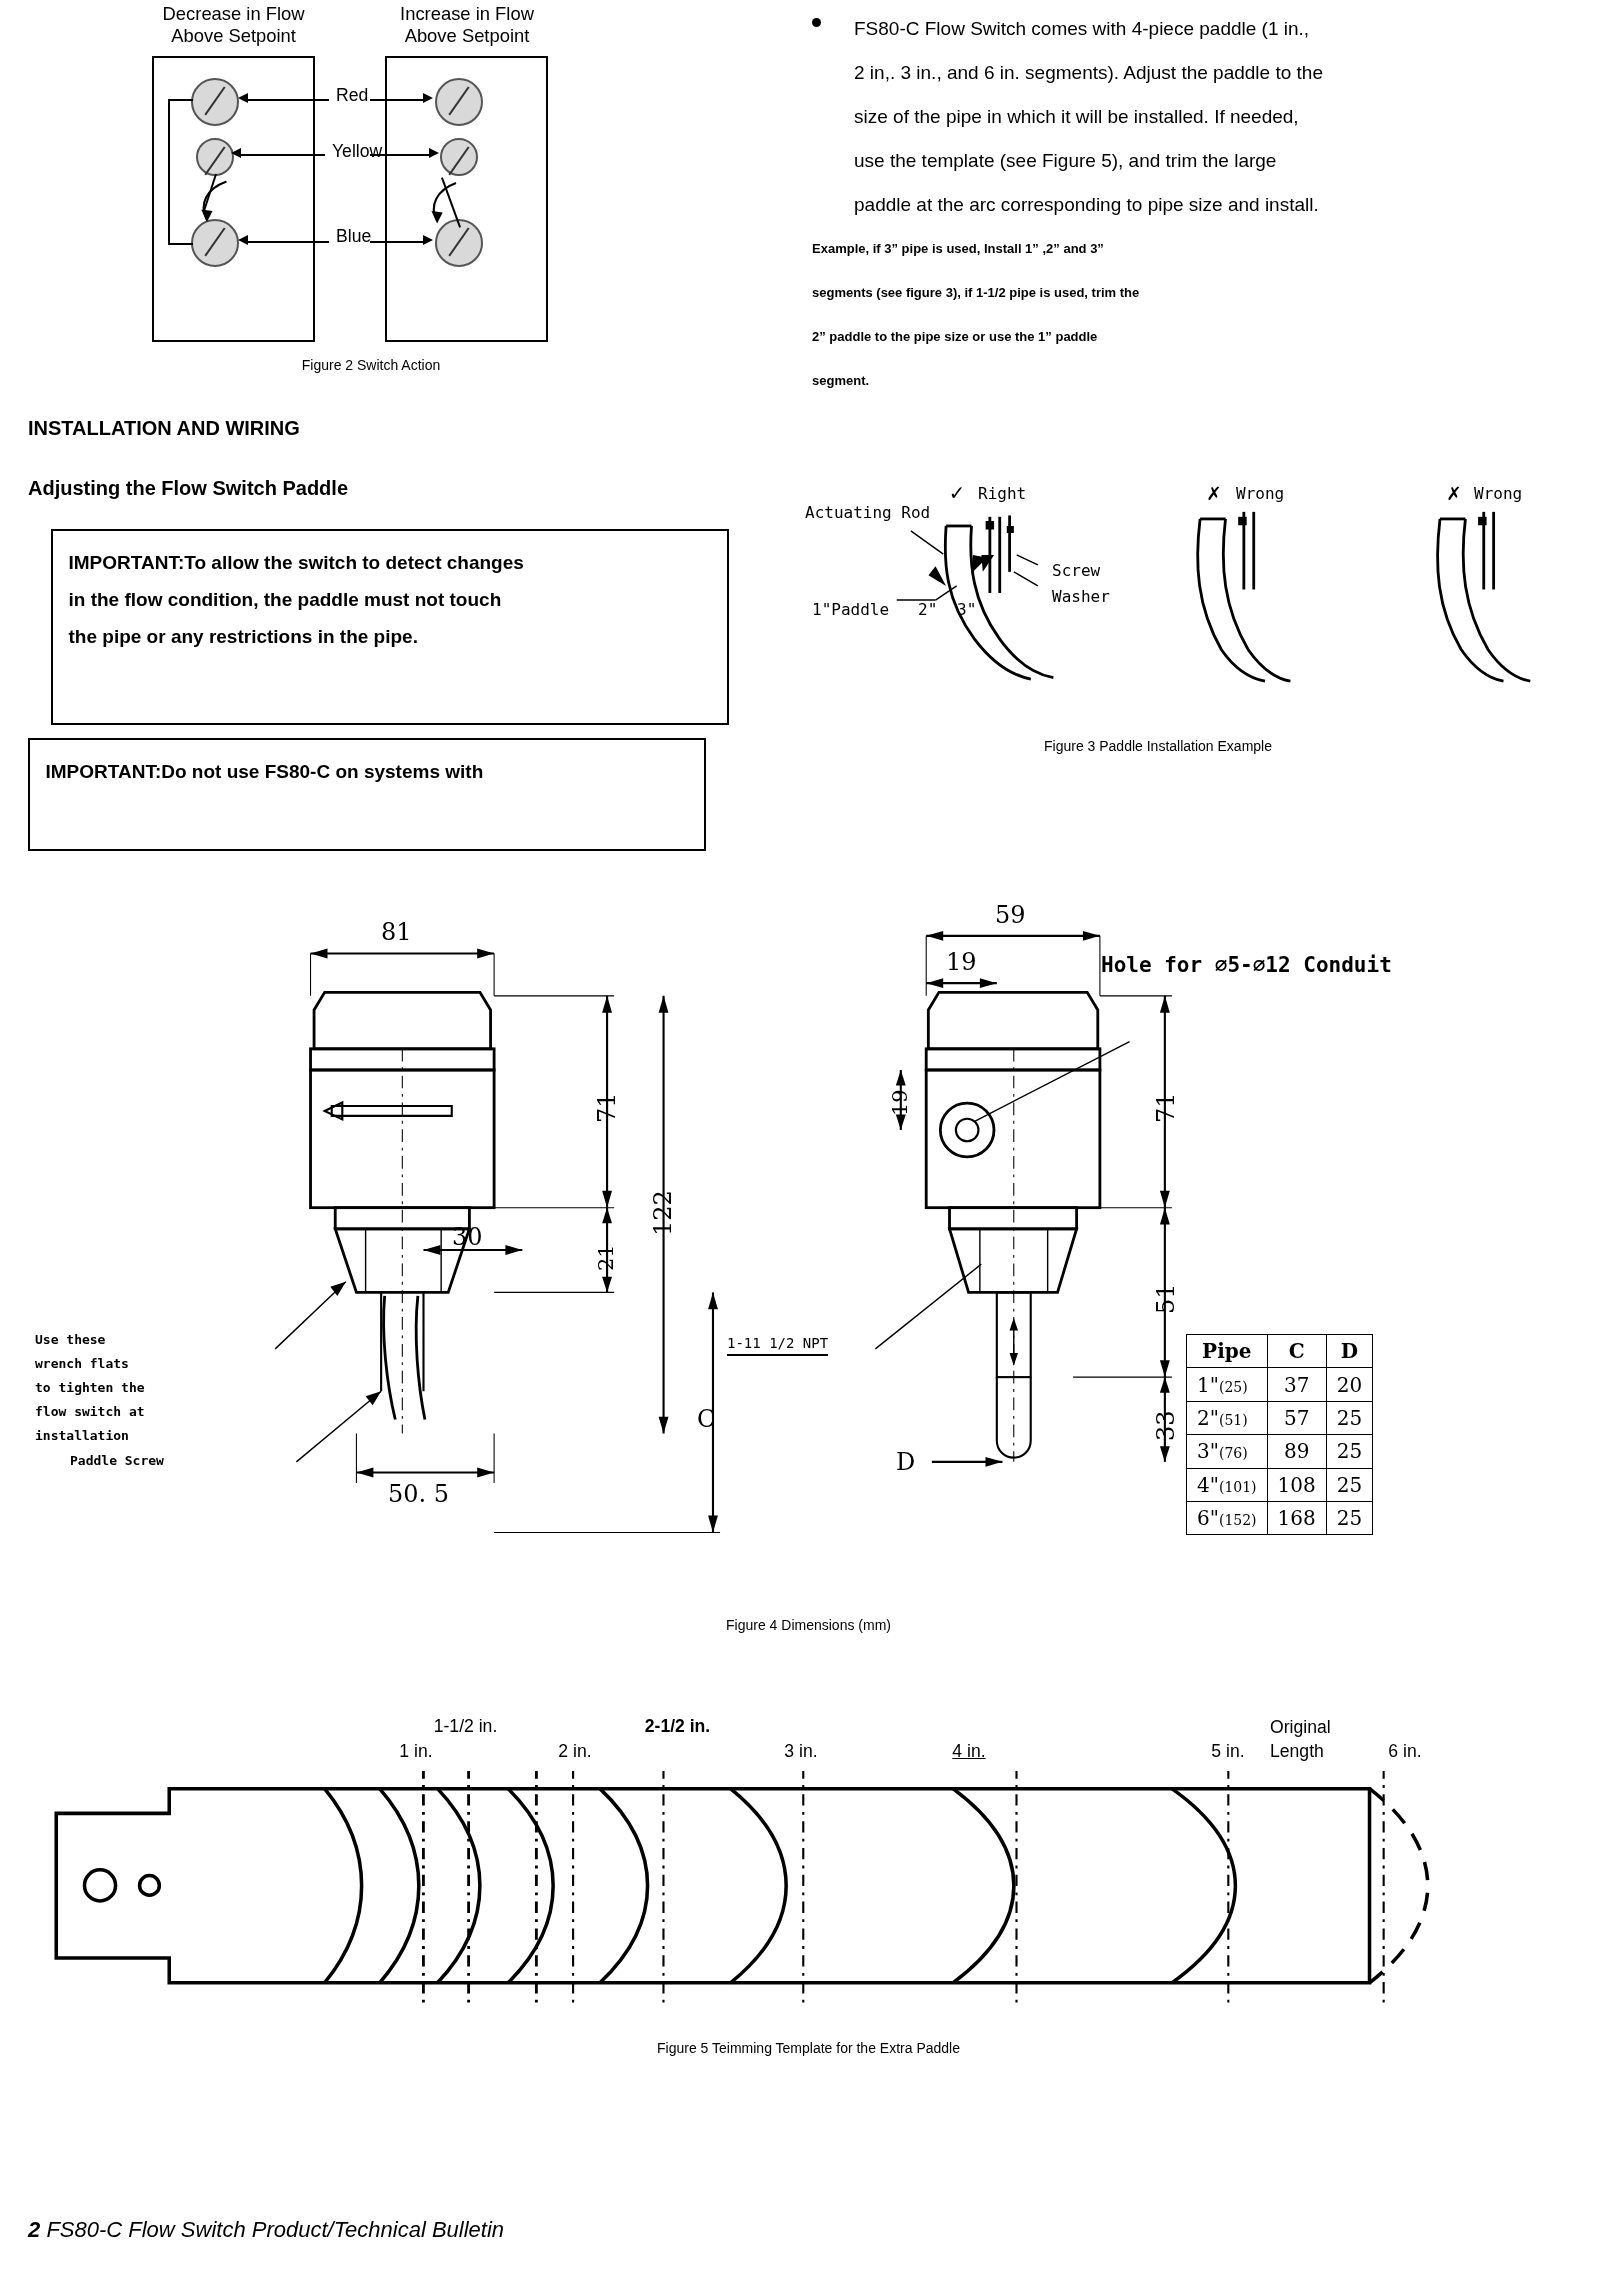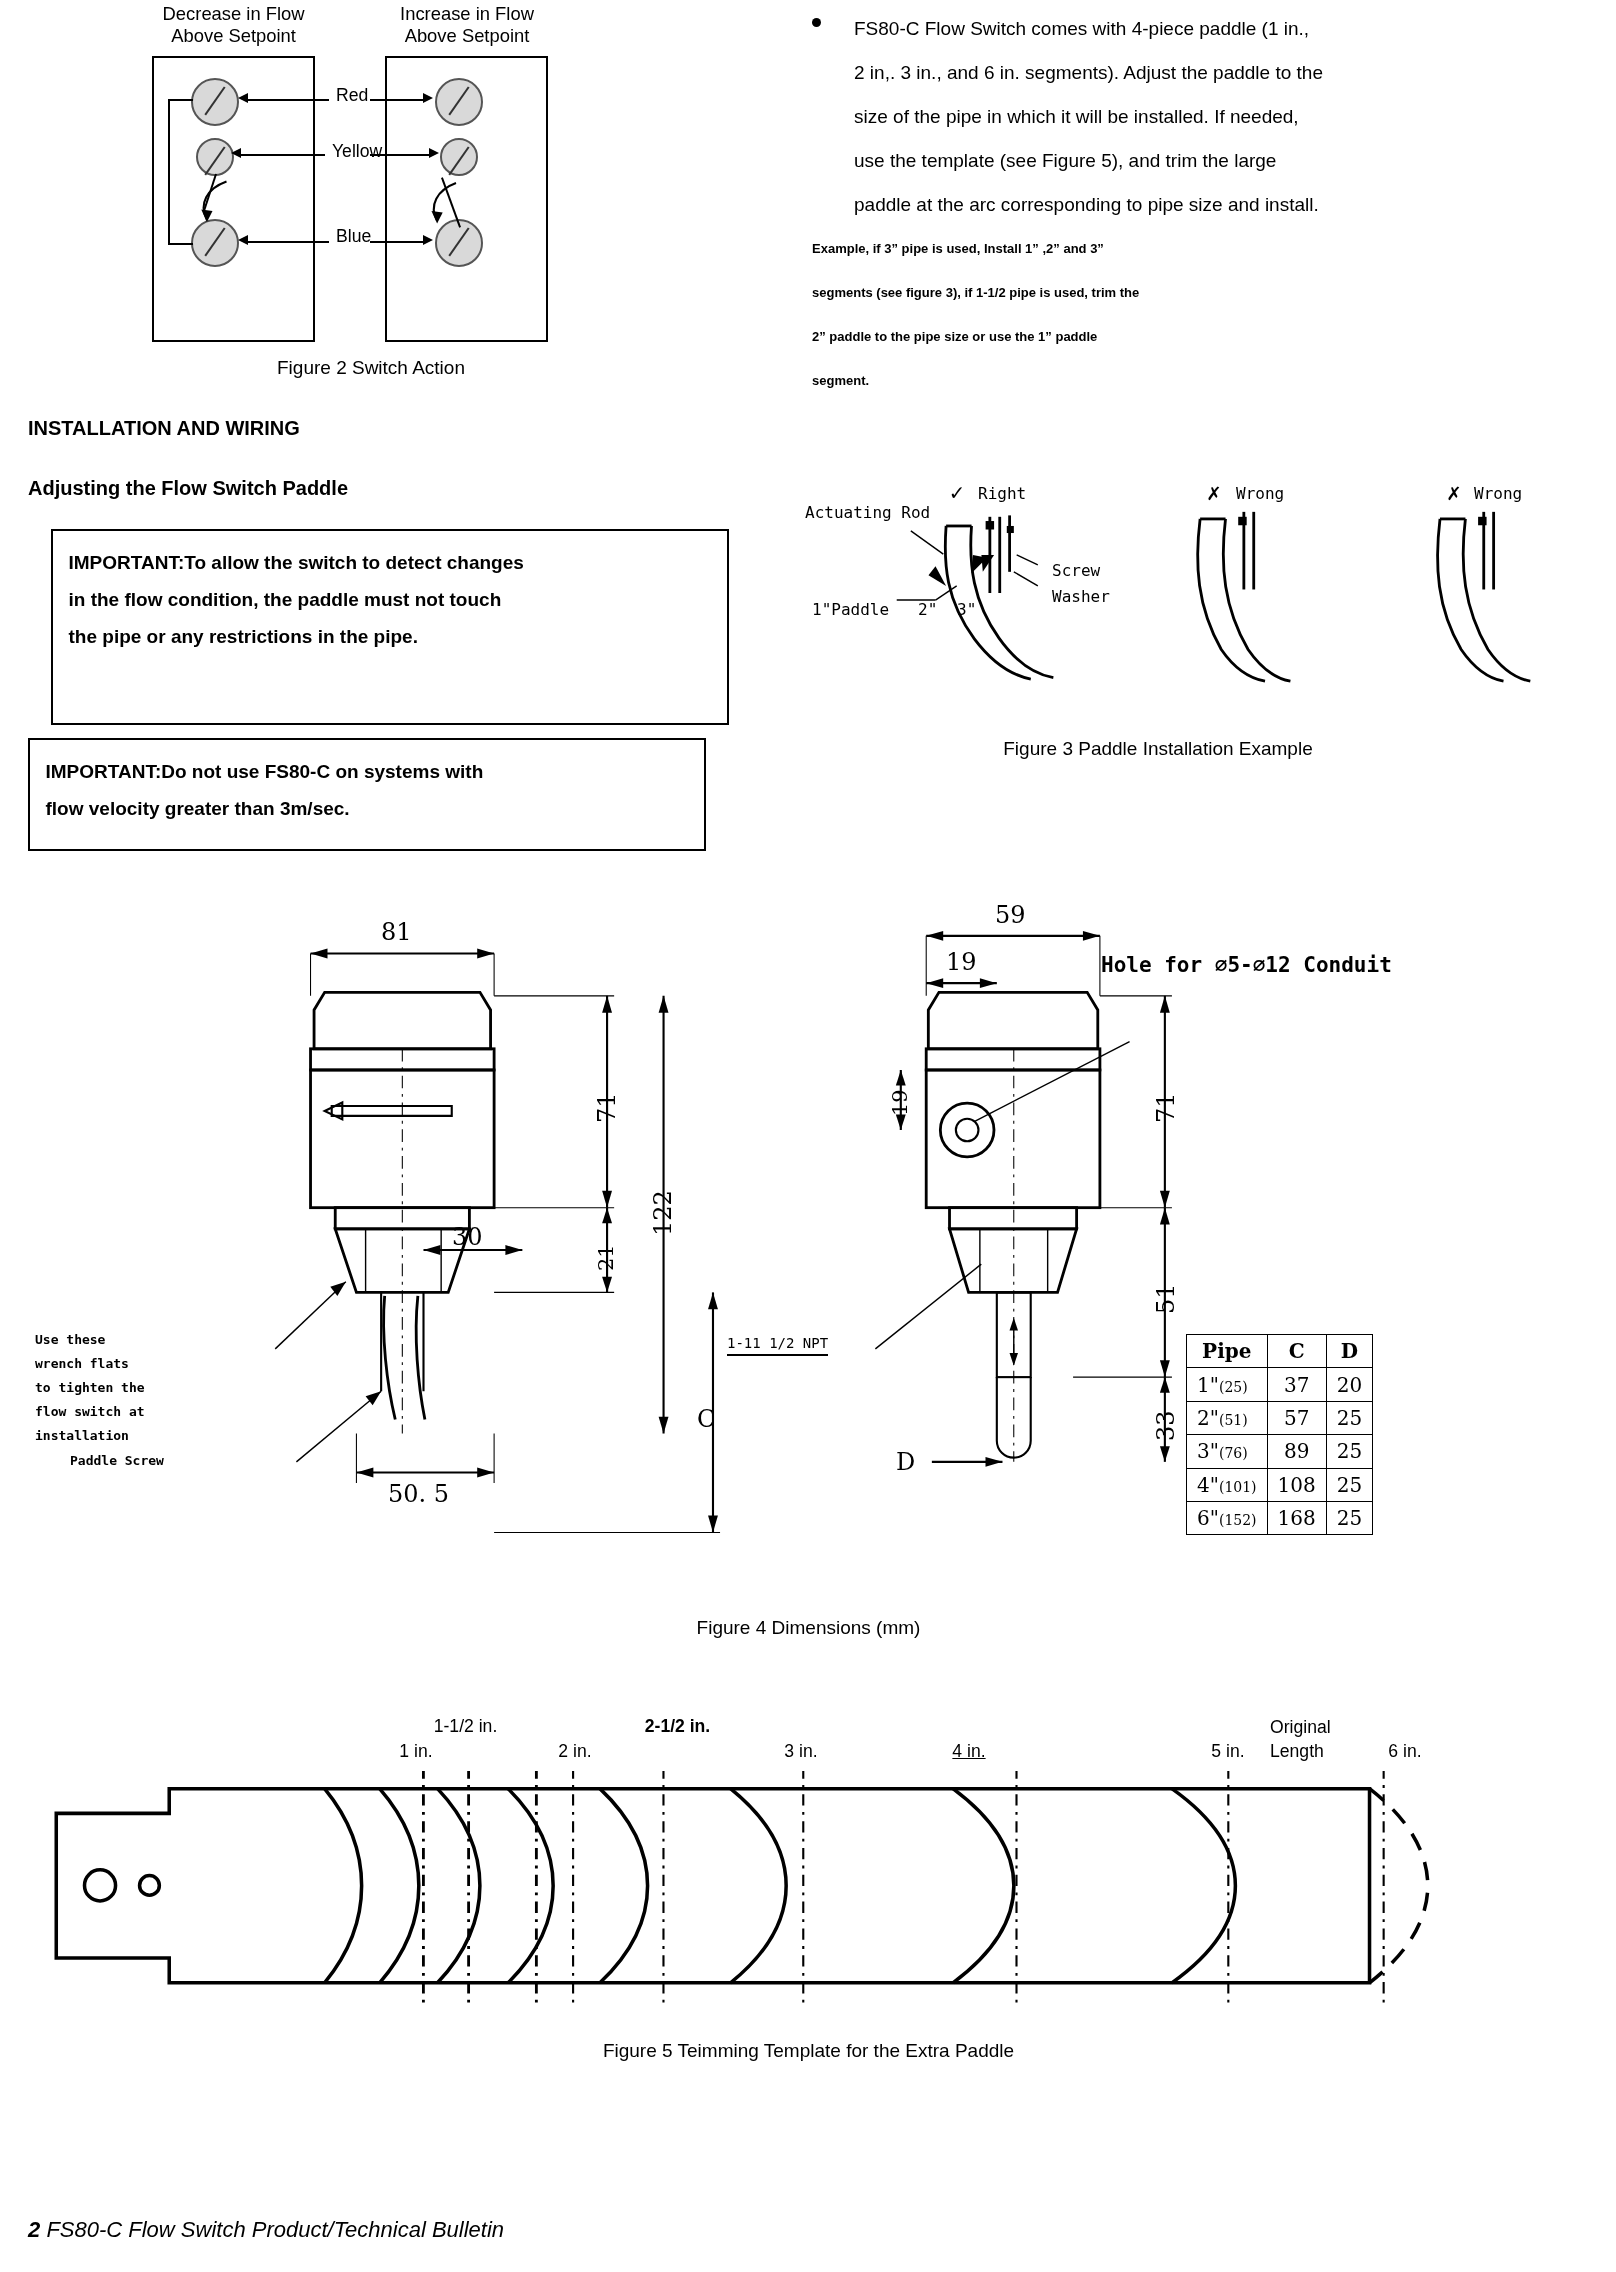--- a/index.html
+++ b/index.html
@@ -26,21 +26,21 @@
   #fig2 .boxR { left:261px; }
   #fig2 .scr { position:absolute; width:44px; height:44px; border-radius:50%; border:2.1px solid #555; background:#d9d9d9; }
   #fig2 .scr::before { content:""; position:absolute; left:50%; top:4.2px; width:2.1px; height:34px; background:#333; transform:translateX(-50%) rotate(35deg); transform-origin:center; }
   #fig2 .scrsm { width:34px; height:34px; }
   #fig2 .lbl { position:absolute; font-size:17.6px; }
   #fig2 .hline { position:absolute; height:2.1px; background:#000; }
   #fig2 .vline { position:absolute; width:2.1px; background:#000; }
   .arrowR { position:absolute; width:0;height:0;border-top:5.6px solid transparent;border-bottom:5.6px solid transparent;border-left:10px solid #000; }
   .arrowL { position:absolute; width:0;height:0;border-top:5.6px solid transparent;border-bottom:5.6px solid transparent;border-right:10px solid #000; }
 
-  .figcaption { position:absolute; font-size:19px; text-align:center; }
+  .figcaption { position:absolute; font-size:14px; text-align:center; }
 
   
   .secthead { position:absolute; font-size:20px; font-weight:bold; }
   .impbox { position:absolute; border:2.1px solid #000; box-sizing:border-box; }
   .impbox p { margin:0; font-size:19px; font-weight:bold; line-height:37px; text-align:justify; }
 
   
   #bullet { position:absolute; left:812px; top:7px; width:706px; }
   #bullet .dot { position:absolute; left:0px; top:11.3px; width:9.2px; height:9.2px; border-radius:50%; background:#000; }
   #bullet .body { margin-left:42px; font-size:19px; line-height:44px; text-align:justify; }
@@ -135,21 +135,20 @@
   <div class="secthead" style="left:28px; top:477px;">Adjusting the Flow Switch Paddle</div>
 
   <div class="impbox" style="left:36px; top:529px; width:678px; height:196px; padding:12.7px 15.5px;margin-left:15px;">
     <p>IMPORTANT:To allow the switch to detect changes</p>
     <p>in the flow condition, the paddle must not touch</p>
     <p>the pipe or any restrictions in the pipe.</p>
   </div>
 
   <div class="impbox" style="left:28px; top:738px; width:678px; height:113px; padding:12.7px 15.5px;">
     <p>IMPORTANT:Do not use FS80-C on systems with</p>
-    <p>flow velocity greater than 3m/sec.</p>
   </div>
 
   <div id="bullet">
     <span class="dot"></span>
     <div class="body">FS80-C Flow Switch comes with 4-piece paddle (1 in.,</div>
     <div class="body">2 in,. 3 in., and 6 in. segments). Adjust the paddle to the</div>
     <div class="body">size of the pipe in which it will be installed. If needed,</div>
     <div class="body">use the template (see Figure 5), and trim the large</div>
     <div class="body">paddle at the arc corresponding to pipe size and install.</div>
     <div class="em">Example, if 3” pipe is used, Install 1” ,2” and 3”</div>

